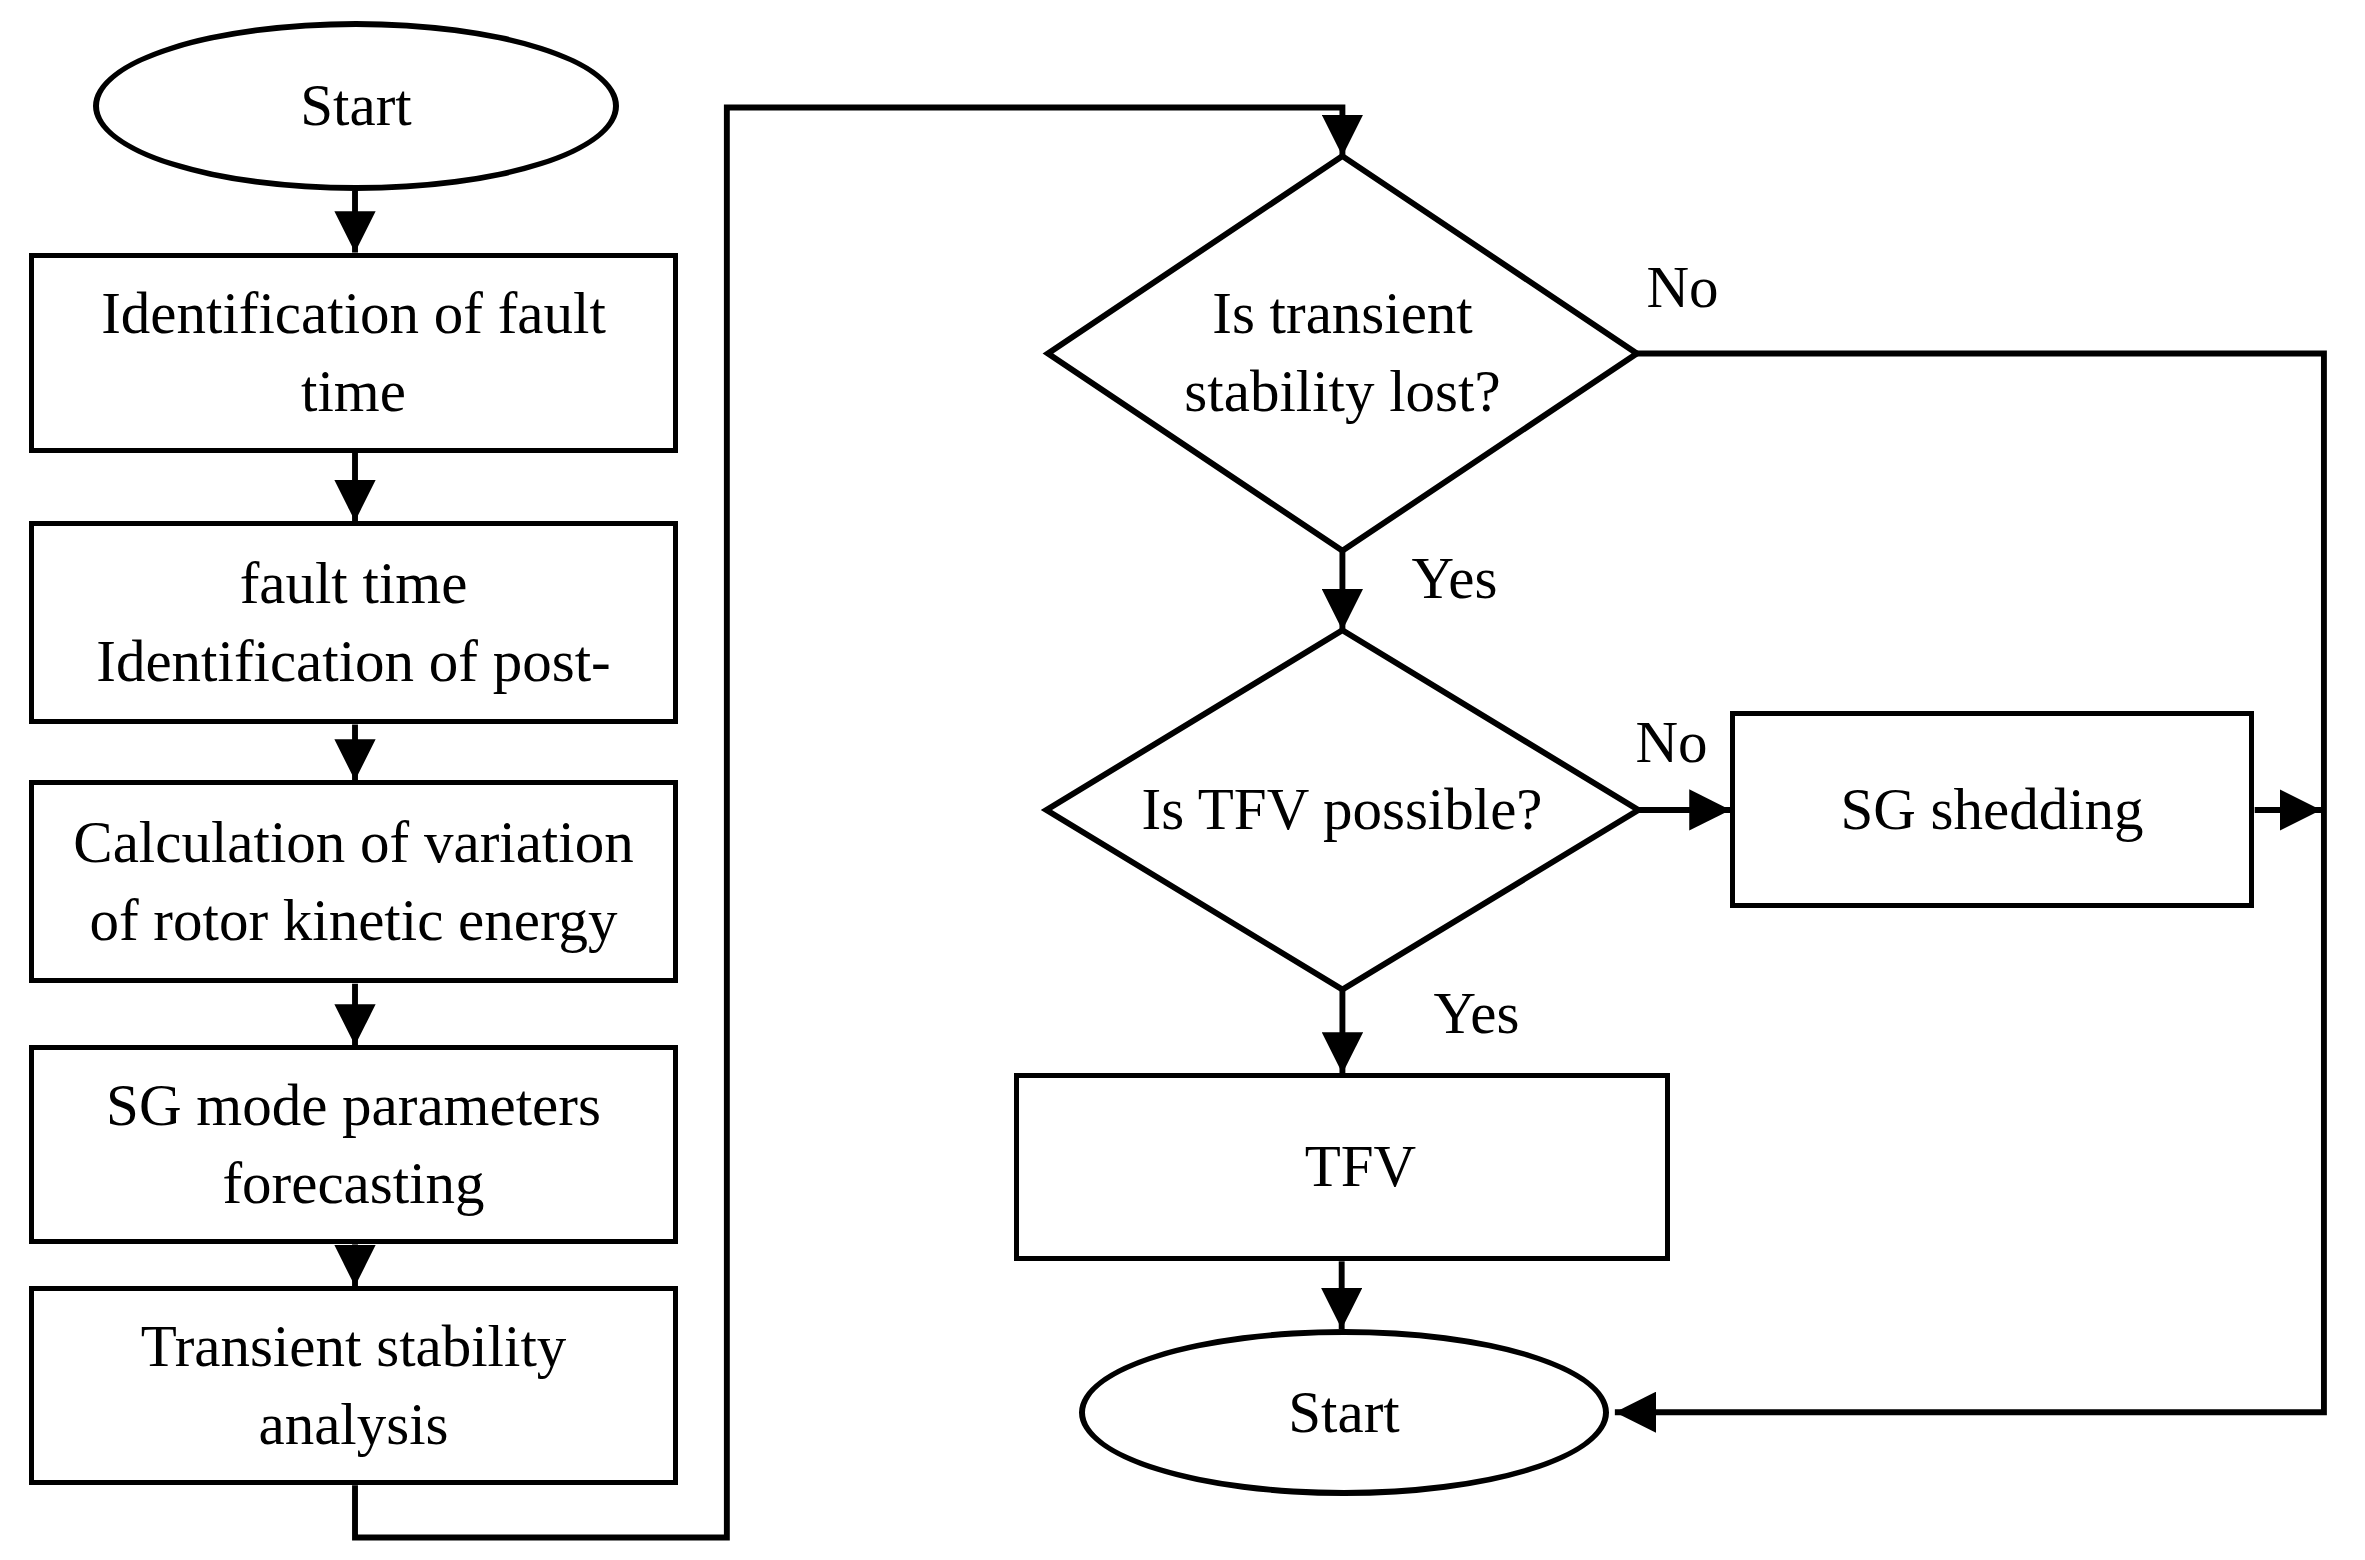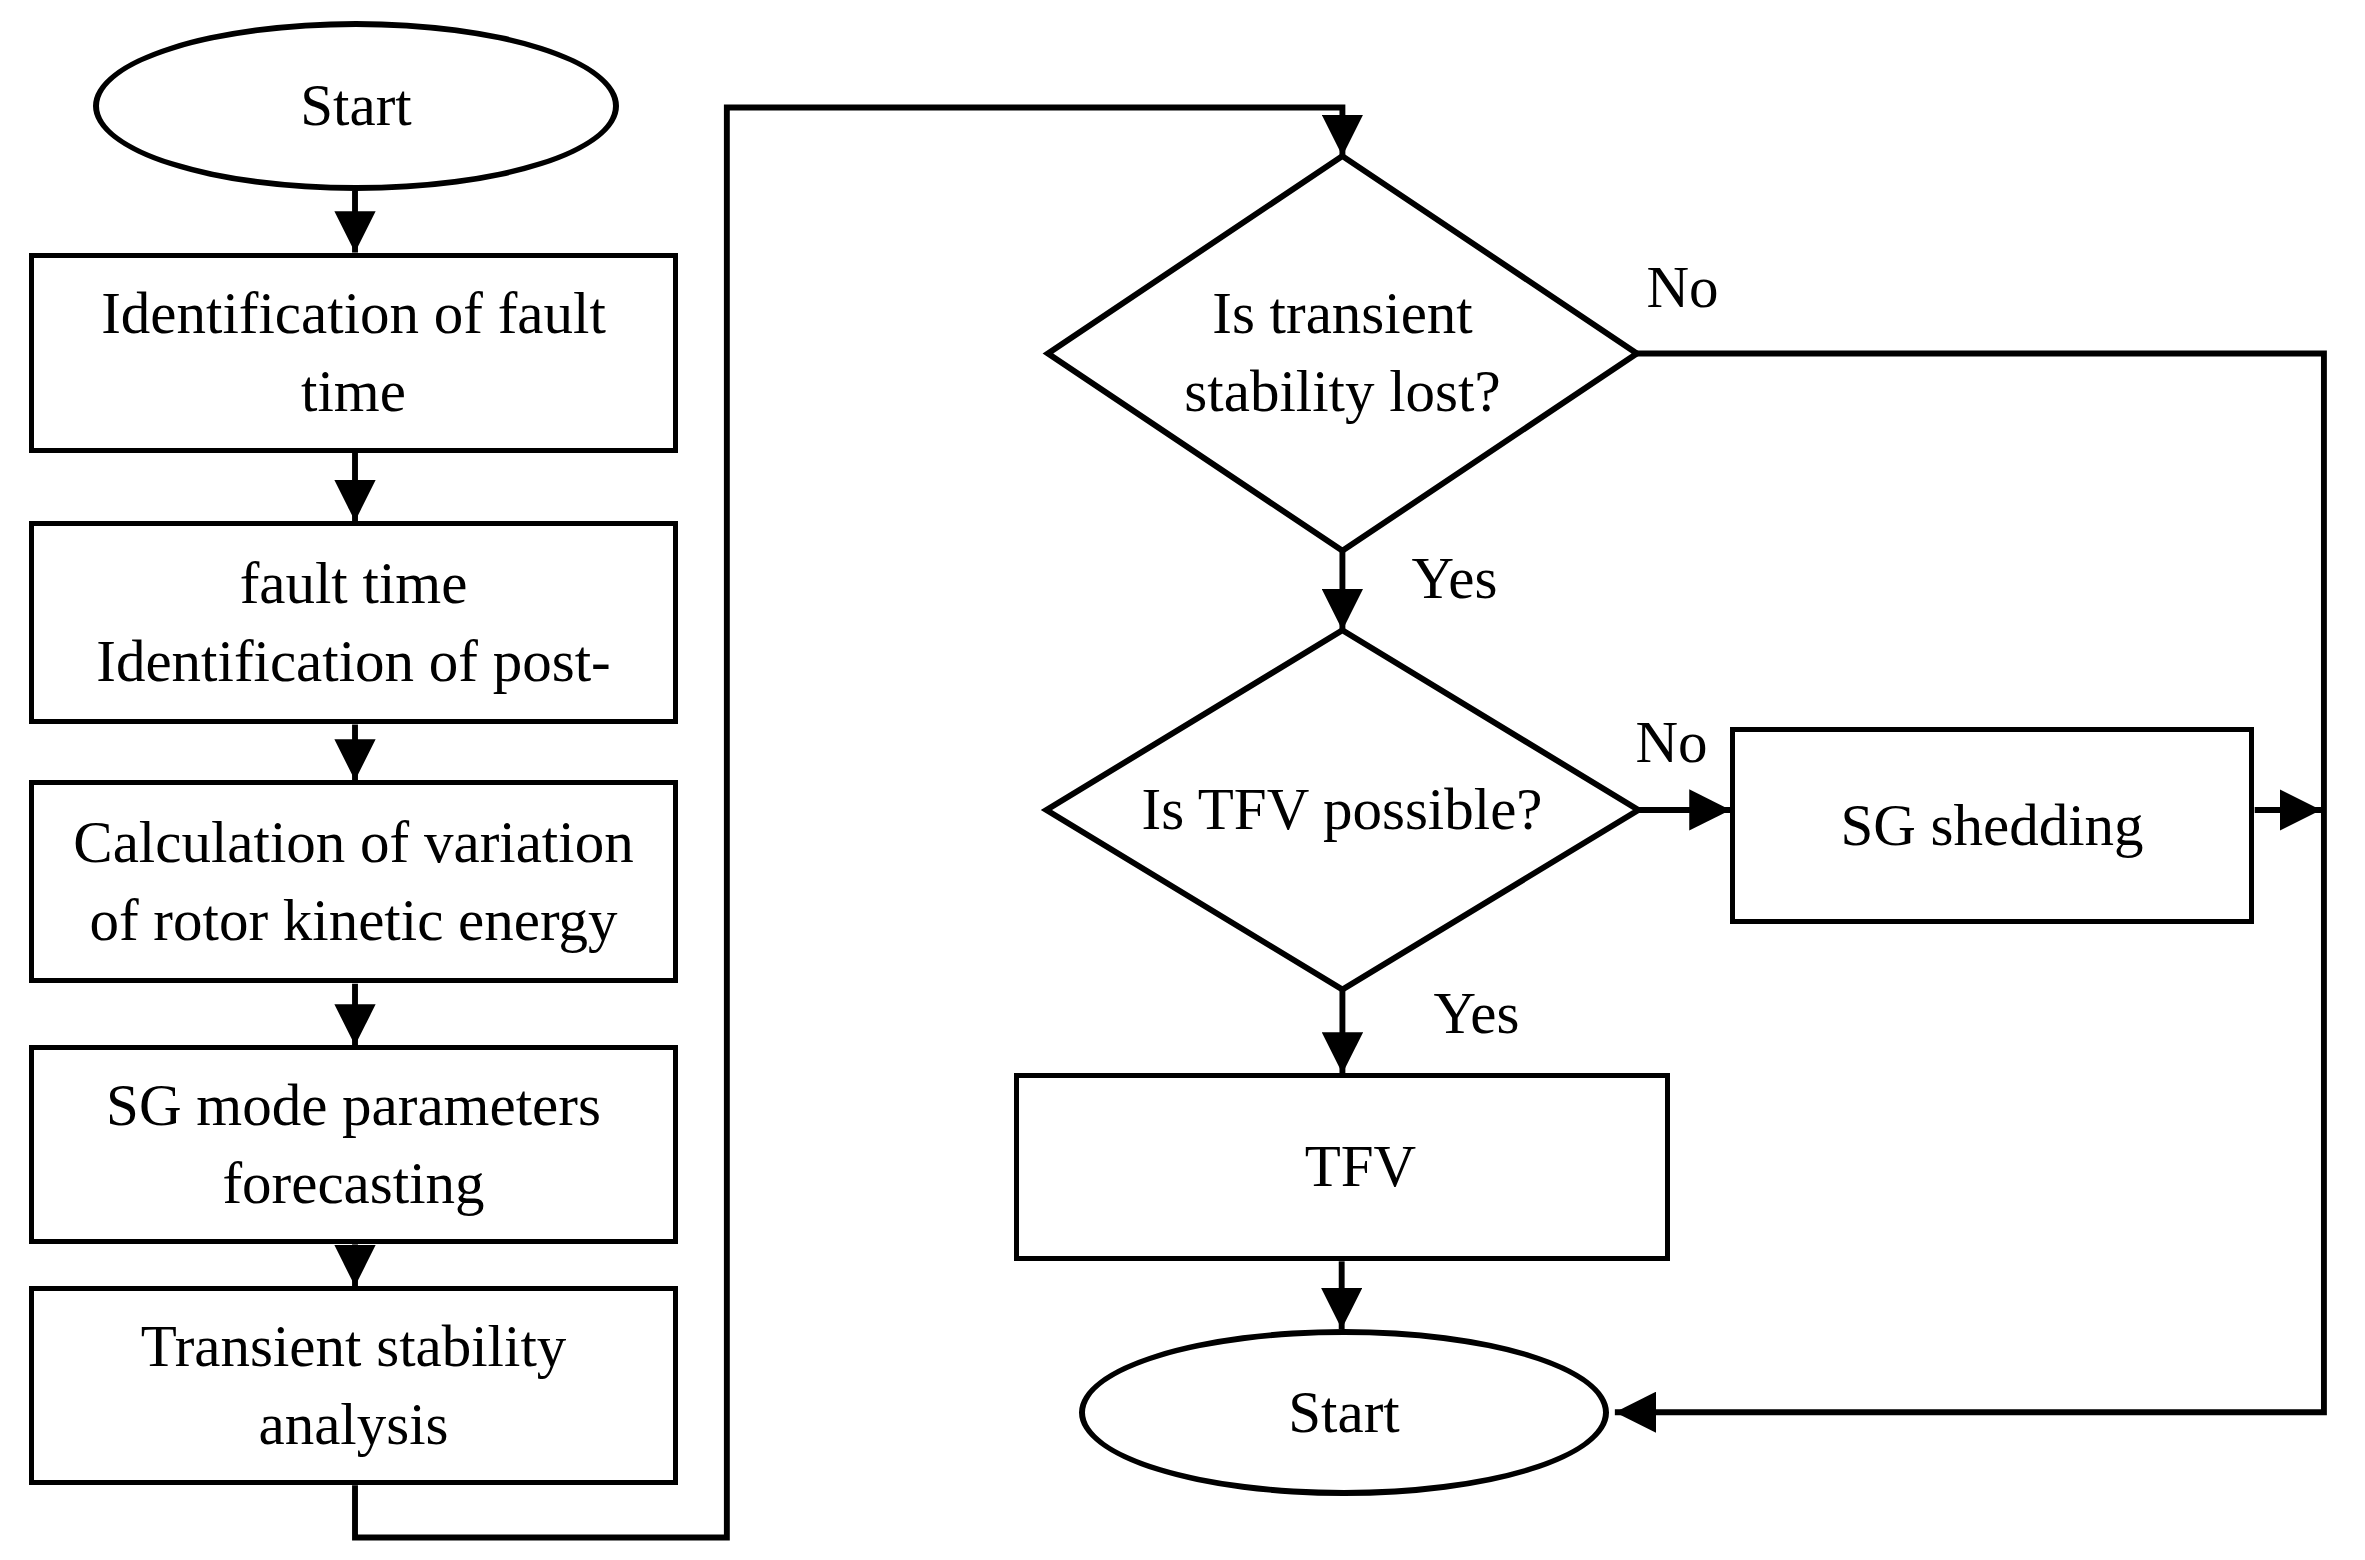--- a/index.html
+++ b/index.html
@@ -53,21 +53,21 @@
     border: none;
   }
   
   .n-start  { left: 93px;  top: 20.6px;   width: 526px; height: 170px; }
   .n-box1   { left: 29px;   top: 253px;  width: 649px; height: 200px; }
   .n-box2   { left: 29px;   top: 521px;  width: 649px; height: 203px; }
   .n-box3   { left: 29px;   top: 780px; width: 649px; height: 203px; }
   .n-box4   { left: 29px;   top: 1045px; width: 649px; height: 199px; }
   .n-box5   { left: 29px;   top: 1286px; width: 649px; height: 199px; }
   
-  .n-sg     { left: 1730px; top: 711px;  width: 524px; height: 197px; margin-top: 16px; }
+  .n-sg     { left: 1730px; top: 711px;  width: 524px; height: 197px; }
   .n-tfv    { left: 1014px; top: 1073px; width: 656px; height: 188px; padding-left: 37px; }
   .n-finish { left: 1079px; top: 1329px; width: 530px; height: 167px; }
   .t-d1     { left: 1085px; top: 256px;  width: 515px; height: 194px; }
   .t-d2     { left: 1066px; top: 747px; width: 552px; height: 125px; }
   .t-no1    { left: 1609px; top: 244px;  width: 147px; height: 88px; }
   .t-yes1   { left: 1366px; top: 532px;  width: 177px; height: 93px; }
   .t-no2    { left: 1598px; top: 699px;  width: 147px; height: 88px; }
   .t-yes2   { left: 1388px; top: 967px; width: 177px; height: 93px; }
   .connector { stroke: #000000; stroke-width: 8; fill: none; }
   .diamond   { stroke: #000000; stroke-width: 8; fill: #ffffff; }

